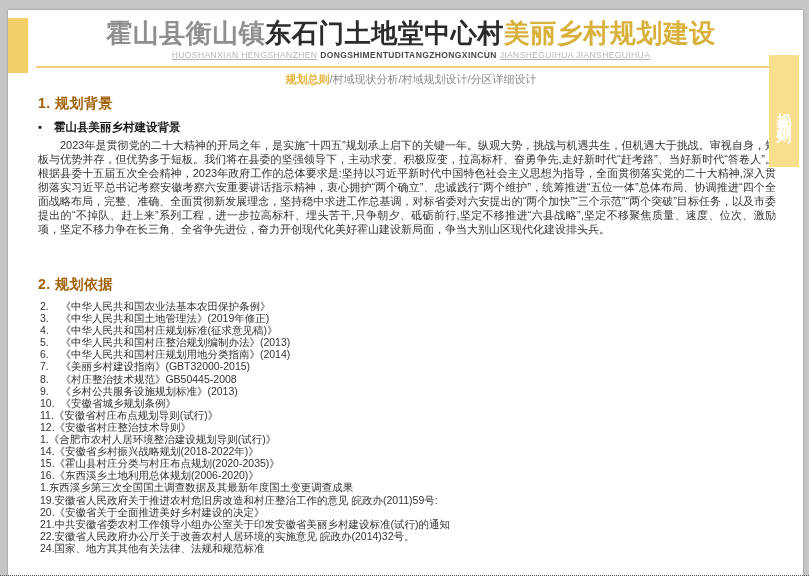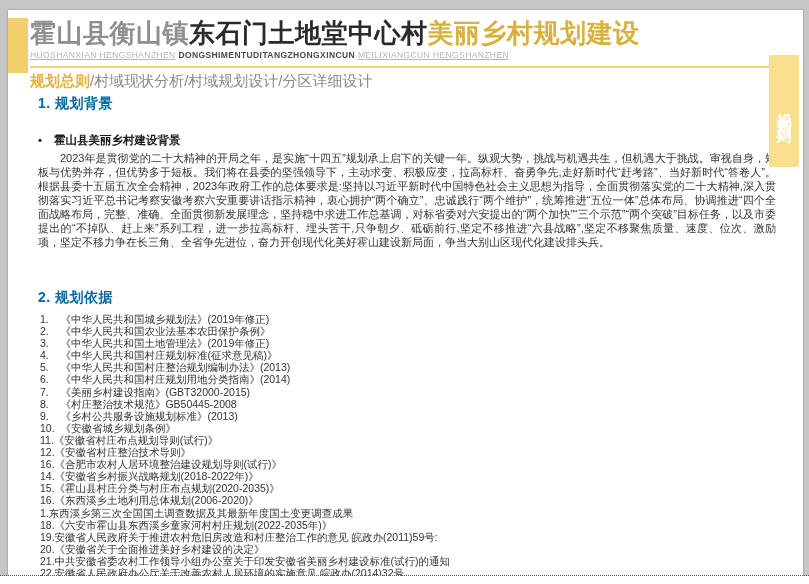--- a/index.html
+++ b/index.html
@@ -8,44 +8,44 @@
     background:#c6c6c6;
     font-family:"Liberation Sans","DejaVu Sans",sans-serif;
   }
   .page{
     position:absolute;left:8px;top:10px;width:795px;height:574px;
     background:#ffffff;box-shadow:0 0 2px rgba(0,0,0,.35);
   }
   .left-accent{
     position:absolute;left:0;top:8px;width:20px;height:55px;background:#f3cf6a;
   }
-  .header{position:absolute;left:22px;top:8px;width:750px;}
+  .header{position:absolute;left:28px;top:8px;width:750px;text-align:center;}
   .title{margin:0;font-size:26px;font-weight:bold;letter-spacing:.5px;line-height:30px;white-space:nowrap;}
   .t-gray{color:#8f8f8f;}
   .t-dark{color:#2b2b2b;}
   .t-gold{color:#d8b13c;}
   .subtitle{margin-top:2px;font-size:8.5px;letter-spacing:.4px;white-space:nowrap;}
   .s-light{color:#b5b5b5;text-decoration:underline;}
   .s-dark{color:#4a4a4a;font-weight:bold;}
   .rule{margin-top:6px;width:740px;height:2px;background:#f3cf7d;}
-  .nav{margin-top:4px;font-size:15px;white-space:nowrap;}
+  .nav{margin-top:4px;font-size:11px;white-space:nowrap;}
   .nav-active{color:#e5b33c;font-weight:bold;cursor:pointer;}
   .nav-item{color:#8a8a8a;cursor:pointer;}
   .nav-sep{color:#8a8a8a;}
   .side-tab{
     position:absolute;left:769px;top:55px;width:30px;height:112px;
     background:#f8df8e;display:flex;align-items:center;justify-content:center;cursor:pointer;
   }
   .side-tab-text{
     writing-mode:vertical-rl;color:#ffffff;font-size:15px;font-weight:bold;
     letter-spacing:5px;line-height:30px;
   }
   .main{position:absolute;left:30px;top:85px;width:738px;color:#333;}
-  .sec-heading{margin:0;font-size:14px;font-weight:bold;color:#0369a1;letter-spacing:.5px;}
-  .bullet-row{margin-top:20px;font-size:11.5px;font-weight:bold;color:#1a1a1a;}
+  .sec-heading{margin:0;font-size:14px;font-weight:bold;color:#a16207;letter-spacing:.5px;}
+  .bullet-row{margin-top:7px;font-size:11.5px;font-weight:bold;color:#1a1a1a;}
   .bullet{display:inline-block;width:16px;}
   .para{
     margin:3px 0 0 0;font-size:11px;line-height:14px;color:#333;
     text-indent:2em;text-align:justify;
   }
   .section2{margin-top:40px;}
   .ref-list{margin-top:6px;font-size:10.5px;line-height:12.1px;color:#333;}
   .ref-line{white-space:pre-wrap;padding-left:2px;}
   .bottom-strip{
     position:absolute;left:0;top:576px;width:809px;height:8px;background:#ffffff;
@@ -56,53 +56,51 @@
   }
 </style>
 </head>
 <body>
 
 <div class="page">
   <div class="left-accent"></div>
 
   <div class="header">
     <h1 class="title"><span class="t-gray">霍山县衡山镇</span><span class="t-dark">东石门土地堂中心村</span><span class="t-gold">美丽乡村规划建设</span></h1>
-    <div class="subtitle"><span class="s-light">HUOSHANXIAN HENGSHANZHEN</span> <span class="s-dark">DONGSHIMENTUDITANGZHONGXINCUN</span> <span class="s-light">MEILIXIANGCUN HENGSHANZHEN</span></div>
+    <div class="subtitle"><span class="s-light">HUOSHANXIAN HENGSHANZHEN</span> <span class="s-dark">DONGSHIMENTUDITANGZHONGXINCUN</span> <span class="s-light">JIANSHEGUIHUA JIANSHEGUIHUA</span></div>
     <div class="rule"></div>
     <nav class="nav"><span class="nav-active">规划总则</span><span class="nav-sep">/</span><span class="nav-item">村域现状分析</span><span class="nav-sep">/</span><span class="nav-item">村域规划设计</span><span class="nav-sep">/</span><span class="nav-item">分区详细设计</span></nav>
   </div>
 
   <div class="main">
     <section>
       <h2 class="sec-heading">1. 规划背景</h2>
       <div class="bullet-row"><span class="bullet">•</span><span>霍山县美丽乡村建设背景</span></div>
       <p class="para">2023年是贯彻党的二十大精神的开局之年，是实施“十四五”规划承上启下的关键一年。纵观大势，挑战与机遇共生，但机遇大于挑战。审视自身，短板与优势并存，但优势多于短板。我们将在县委的坚强领导下，主动求变、积极应变，拉高标杆、奋勇争先,走好新时代“赶考路”、当好新时代“答卷人”。根据县委十五届五次全会精神，2023年政府工作的总体要求是:坚持以习近平新时代中国特色社会主义思想为指导，全面贯彻落实党的二十大精神,深入贯彻落实习近平总书记考察安徽考察六安重要讲话指示精神，衷心拥护“两个确立”、忠诚践行“两个维护”，统筹推进“五位一体”总体布局、协调推进“四个全面战略布局，完整、准确、全面贯彻新发展理念，坚持稳中求进工作总基调，对标省委对六安提出的“两个加快”“三个示范”“两个突破”目标任务，以及市委提出的“不掉队、赶上来”系列工程，进一步拉高标杆、埋头苦干,只争朝夕、砥砺前行,坚定不移推进“六县战略”,坚定不移聚焦质量、速度、位次、激励项，坚定不移力争在长三角、全省争先进位，奋力开创现代化美好霍山建设新局面，争当大别山区现代化建设排头兵。</p>
     </section>
 
     <section class="section2">
       <h2 class="sec-heading">2. 规划依据</h2>
       <div class="ref-list">
-        <div class="ref-line">1.    《中华人民共和国城乡规划法》(2019年修正)</div>
         <div class="ref-line">2.    《中华人民共和国农业法基本农田保护条例》</div>
         <div class="ref-line">3.    《中华人民共和国土地管理法》(2019年修正)</div>
         <div class="ref-line">4.    《中华人民共和国村庄规划标准(征求意见稿)》</div>
         <div class="ref-line">5.    《中华人民共和国村庄整治规划编制办法》(2013)</div>
         <div class="ref-line">6.    《中华人民共和国村庄规划用地分类指南》(2014)</div>
         <div class="ref-line">7.    《美丽乡村建设指南》(GBT32000-2015)</div>
         <div class="ref-line">8.    《村庄整治技术规范》GB50445-2008</div>
         <div class="ref-line">9.    《乡村公共服务设施规划标准》(2013)</div>
         <div class="ref-line">10.  《安徽省城乡规划条例》</div>
         <div class="ref-line">11.《安徽省村庄布点规划导则(试行)》</div>
         <div class="ref-line">12.《安徽省村庄整治技术导则》</div>
-        <div class="ref-line">16.《合肥市农村人居环境整治建设规划导则(试行)》</div>
+        <div class="ref-line">1.《合肥市农村人居环境整治建设规划导则(试行)》</div>
         <div class="ref-line">14.《安徽省乡村振兴战略规划(2018-2022年)》</div>
         <div class="ref-line">15.《霍山县村庄分类与村庄布点规划(2020-2035)》</div>
         <div class="ref-line">16.《东西溪乡土地利用总体规划(2006-2020)》</div>
         <div class="ref-line">1.东西溪乡第三次全国国土调查数据及其最新年度国土变更调查成果</div>
-        <div class="ref-line">18.《六安市霍山县东西溪乡童家河村村庄规划(2022-2035年)》</div>
         <div class="ref-line">19.安徽省人民政府关于推进农村危旧房改造和村庄整治工作的意见 皖政办(2011)59号:</div>
         <div class="ref-line">20.《安徽省关于全面推进美好乡村建设的决定》</div>
         <div class="ref-line">21.中共安徽省委农村工作领导小组办公室关于印发安徽省美丽乡村建设标准(试行)的通知</div>
         <div class="ref-line">22.安徽省人民政府办公厅关于改善农村人居环境的实施意见 皖政办(2014)32号。</div>
         <div class="ref-line">24.国家、地方其其他有关法律、法规和规范标准</div>
 
       </div>
     </section>
   </div>
 </div>

